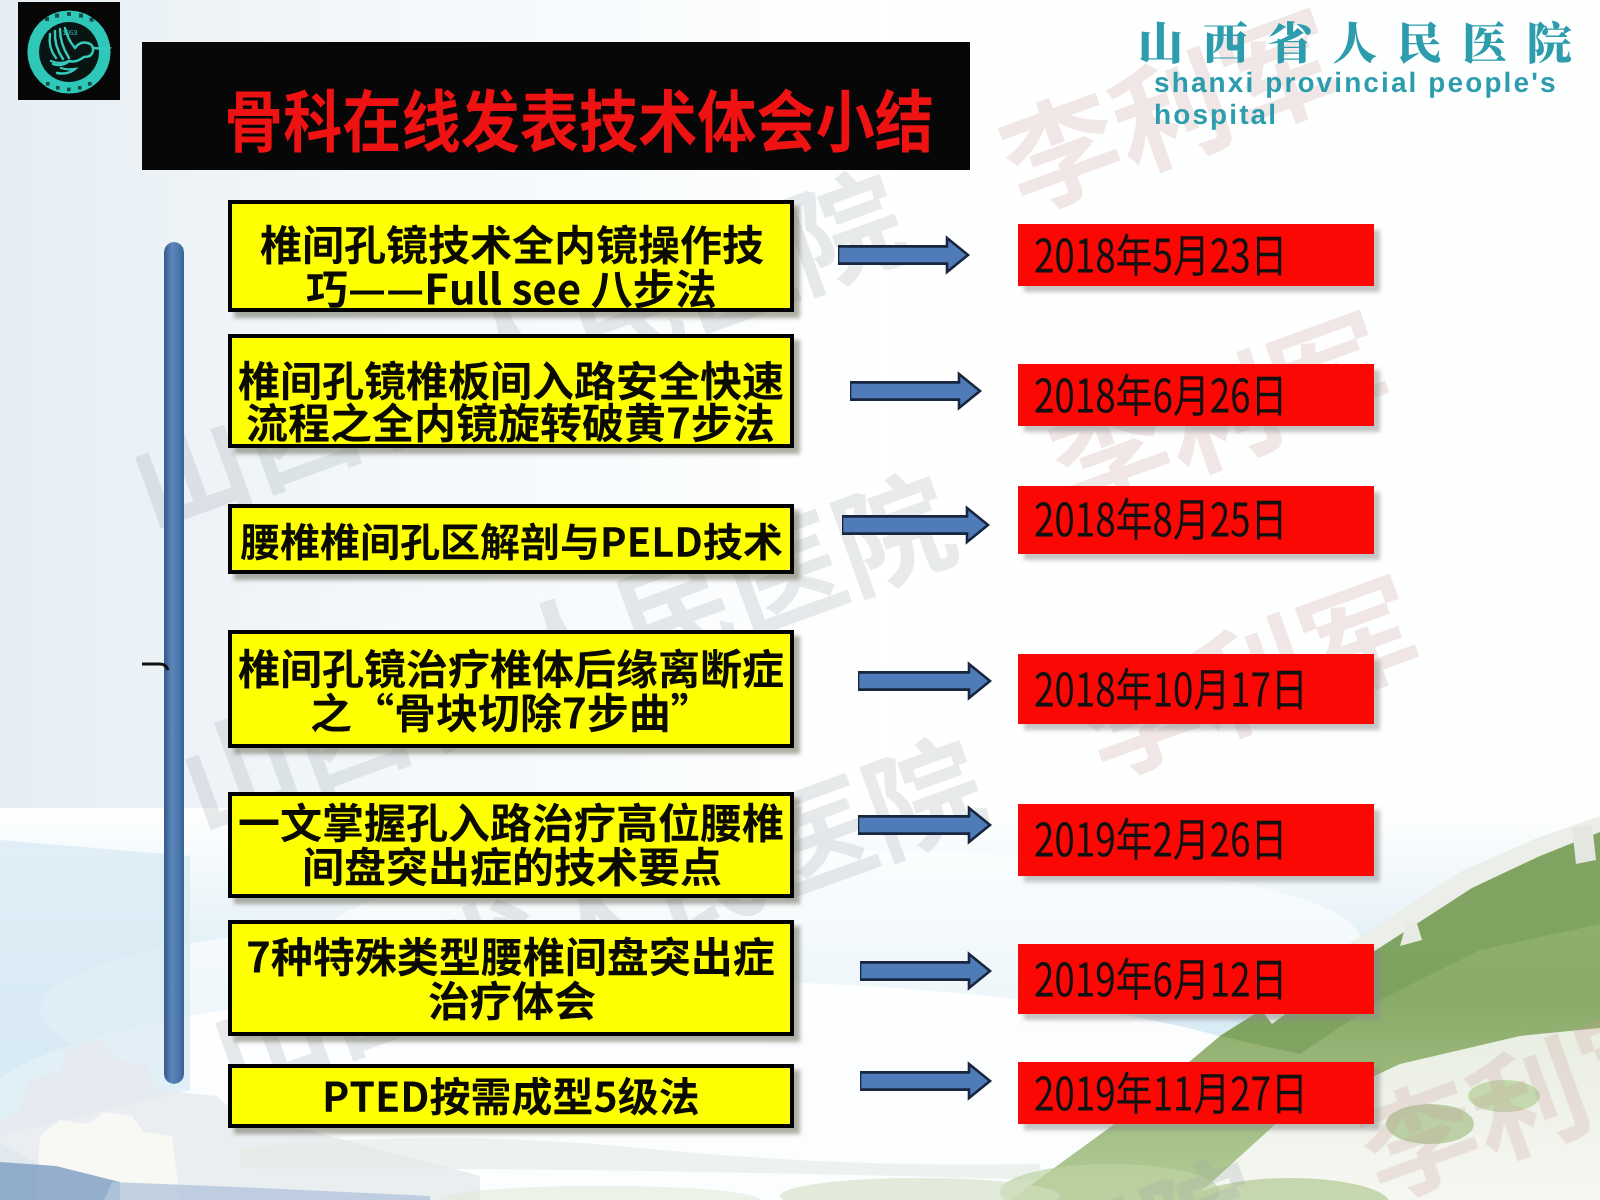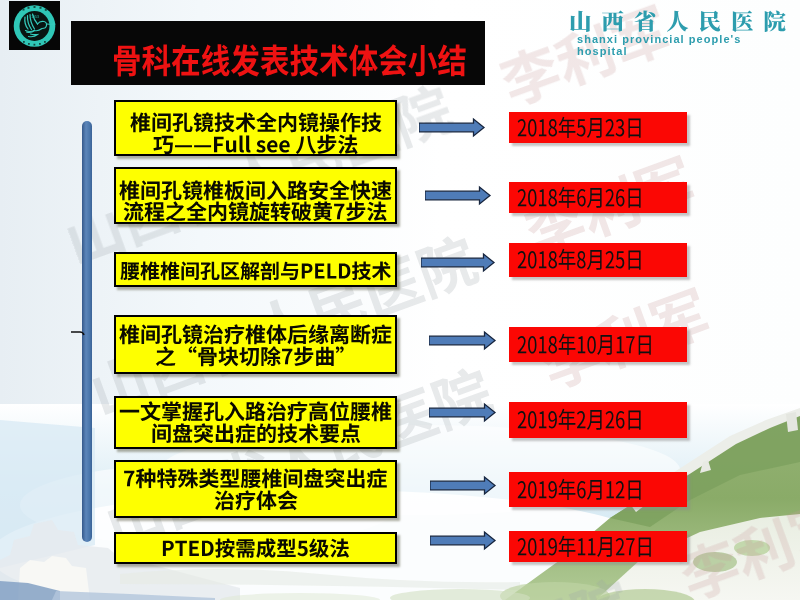--- a/index.html
+++ b/index.html
@@ -112,21 +112,21 @@
 <text x="26" y="16.5" font-size="3.4" fill="#2fc7b7" text-anchor="middle" font-family="Liberation Sans">1953</text>
 </svg>
 
 <div class="abs" style="left:71px;top:21px;width:414px;height:64px;background:#070707;"></div>
 <svg style="position:absolute;left:112.0px;top:42.2px;overflow:visible" width="355.0" height="38.1" viewBox="0 -31.3 355.0 38.1">
     <path d="M6 -27.6V-18.8H2V-11.5H5.1V-15.3H24.3V-11.5H27.6V-18.8H23.3V-27.6ZM9.4 -18.8V-20.6H13.8V-18.8ZM19.7 -18.8H16.9V-23.1H9.4V-24.5H19.7ZM20.4 -10.9V-9.4H8.9V-10.9ZM5.6 -14V3.1H8.9V-2.1H20.4V-0.7C20.4 -0.3 20.3 -0.2 19.8 -0.1C19.4 -0.1 17.7 -0.1 16.4 -0.2C16.8 0.7 17.2 2 17.4 3.1C19.6 3.1 21.2 3 22.4 2.5C23.5 2 23.8 1.1 23.8 -0.7V-14ZM8.9 -6.6H20.4V-5H8.9Z M43.8 -24.5C45.4 -23.1 47.4 -20.8 48.2 -19.4L50.7 -21.9C49.8 -23.4 47.7 -25.5 46.1 -26.8ZM42.7 -15.6C44.4 -14.1 46.5 -11.9 47.4 -10.3L49.9 -13C48.9 -14.5 46.7 -16.5 45 -17.9ZM40.3 -28.6C37.9 -27.4 34.1 -26.4 30.8 -25.8C31.1 -24.9 31.6 -23.5 31.7 -22.6C32.8 -22.8 33.9 -23 35.1 -23.2V-19.3H30.6V-15.5H34.6C33.5 -12.2 31.8 -8.6 30.2 -6.4C30.7 -5.3 31.5 -3.6 31.8 -2.5C33 -4.2 34.1 -6.6 35.1 -9.2V3H38.5V-10.8C39.2 -9.5 39.9 -8 40.3 -7.1L42.3 -10.3C41.8 -11.1 39.3 -14.3 38.5 -15.2V-15.5H42.4V-19.3H38.5V-24C39.8 -24.3 41.1 -24.8 42.3 -25.3ZM41.9 -7 42.4 -3.1 51.4 -4.9V3H54.9V-5.6L58.4 -6.3L57.9 -10.1L54.9 -9.6V-28.9H51.4V-8.8Z M70.1 -28.9C69.8 -27.3 69.3 -25.7 68.8 -24.2H60.8V-20.3H67.2C65.4 -16.3 63 -12.8 59.8 -10.4C60.4 -9.4 61.2 -7.6 61.6 -6.5C62.5 -7.2 63.4 -8 64.2 -8.9V3H67.8V-13.5C69.1 -15.6 70.3 -17.9 71.3 -20.3H87.2V-24.2H72.7C73.1 -25.4 73.5 -26.7 73.8 -27.9ZM76.5 -18.8V-13.2H70.4V-9.4H76.5V-1.6H69.3V2.2H87.1V-1.6H80V-9.4H86V-13.2H80V-18.8Z M90.2 -2.4 90.9 1.5C93.8 0.3 97.4 -1.1 100.8 -2.5L100.2 -5.9C96.5 -4.5 92.6 -3.2 90.2 -2.4ZM109.7 -26.5C110.9 -25.5 112.5 -24.1 113.3 -23.2L115.5 -25.6C114.6 -26.5 112.9 -27.8 111.7 -28.6ZM90.9 -14C91.4 -14.3 92.1 -14.5 94.7 -14.9C93.7 -13.3 92.9 -12.1 92.4 -11.5C91.5 -10.3 90.8 -9.5 90 -9.3C90.4 -8.3 91 -6.5 91.1 -5.7C91.9 -6.3 93.1 -6.7 100.3 -8.3C100.3 -9.1 100.3 -10.6 100.4 -11.7L95.8 -10.8C97.8 -13.5 99.7 -16.7 101.3 -19.9L98.5 -22C97.9 -20.8 97.3 -19.6 96.7 -18.4L94.2 -18.2C95.9 -20.8 97.5 -24 98.6 -27L95.3 -28.8C94.3 -25 92.2 -20.8 91.6 -19.8C90.9 -18.7 90.4 -18 89.8 -17.8C90.2 -16.8 90.8 -14.8 90.9 -14ZM114.2 -11.9C113.4 -10.3 112.2 -8.8 110.9 -7.5C110.7 -8.8 110.4 -10.3 110.2 -11.9L117 -13.4L116.4 -16.9L109.7 -15.5L109.5 -18.7L116.2 -20L115.6 -23.5L109.3 -22.4C109.2 -24.6 109.2 -26.8 109.2 -29H105.6C105.6 -26.6 105.7 -24.2 105.8 -21.8L101.5 -21L102.1 -17.4L106 -18.1L106.3 -14.8L100.9 -13.7L101.5 -10.1L106.7 -11.2C107.1 -8.9 107.5 -6.8 107.9 -4.9C105.5 -3.2 102.7 -1.8 99.8 -0.8C100.6 0.1 101.5 1.5 102 2.6C104.5 1.5 106.9 0.2 109.1 -1.4C110.3 1.4 111.8 3 113.7 3C116 3 117 1.9 117.6 -2.3C116.8 -2.7 115.7 -3.6 115.1 -4.5C114.9 -1.8 114.7 -0.9 114.1 -0.9C113.4 -0.9 112.6 -1.9 112 -3.7C114 -5.6 115.8 -7.9 117.2 -10.4Z M138.1 -26.9C139.2 -25.4 140.8 -23.2 141.5 -22L144.4 -24.1C143.6 -25.3 142 -27.4 140.8 -28.8ZM122.3 -17C122.5 -17.5 123.8 -17.8 125.4 -17.8H129.3C127.3 -11.2 124.2 -6.1 118.9 -2.9C119.7 -2.1 121 -0.5 121.5 0.4C125.1 -1.9 127.8 -4.8 129.8 -8.4C130.7 -6.7 131.8 -5.1 133 -3.8C130.7 -2.3 128.1 -1.2 125.3 -0.5C126 0.4 126.8 2 127.2 3.1C130.4 2.1 133.4 0.8 135.9 -1.1C138.4 0.9 141.5 2.2 145.1 3.1C145.5 2 146.5 0.3 147.3 -0.6C144.1 -1.2 141.3 -2.3 138.9 -3.7C141.4 -6.3 143.3 -9.6 144.5 -13.8L142 -15.2L141.3 -15H132.6C132.9 -15.9 133.2 -16.8 133.5 -17.8H146.3L146.3 -21.7H134.3C134.7 -23.8 135.1 -26 135.3 -28.4L131.3 -29.1C131.1 -26.5 130.7 -24 130.2 -21.7H126.2C126.9 -23.4 127.7 -25.5 128.2 -27.5L124.5 -28.2C123.9 -25.5 122.8 -22.8 122.4 -22.1C122 -21.4 121.6 -20.9 121.1 -20.7C121.5 -19.7 122 -17.9 122.3 -17ZM135.9 -6.1C134.4 -7.5 133.1 -9.2 132.1 -11.1H139.4C138.5 -9.1 137.3 -7.5 135.9 -6.1Z M154.9 3C155.7 2.4 157.1 1.9 165.6 -1C165.4 -1.9 165.1 -3.5 165 -4.7L158.6 -2.7V-8.4C160 -9.6 161.3 -10.9 162.4 -12.2C164.6 -5.1 168.3 -0.1 174.5 2.2C175 1.2 176 -0.5 176.8 -1.3C174.1 -2.2 171.9 -3.6 170.1 -5.4C171.8 -6.6 173.7 -8 175.4 -9.4L172.5 -11.9C171.3 -10.7 169.6 -9.2 168.1 -8C167.1 -9.4 166.4 -10.9 165.8 -12.6H175.8V-16H164.4V-18H173.6V-21.2H164.4V-23H174.8V-26.4H164.4V-28.9H160.8V-26.4H150.8V-23H160.8V-21.2H152.3V-18H160.8V-16H149.6V-12.6H158C155.4 -10.2 151.8 -8.2 148.5 -7C149.3 -6.2 150.3 -4.6 150.8 -3.7C152.2 -4.2 153.5 -5 154.9 -5.8V-3.3C154.9 -1.8 154.1 -1 153.4 -0.6C153.9 0.2 154.6 2 154.9 3Z M195.3 -28.9V-24H188.9V-20.3H195.3V-16.2H189.4V-12.5H191L190.1 -12.2C191.2 -9.1 192.6 -6.4 194.3 -4C192.2 -2.5 189.8 -1.4 187.2 -0.7C187.9 0.2 188.7 1.9 189.1 3C192 2 194.6 0.6 196.9 -1.2C199 0.7 201.4 2.1 204.3 3.1C204.8 2 205.8 0.4 206.6 -0.4C203.9 -1.2 201.6 -2.3 199.7 -3.9C202.2 -6.8 204.1 -10.5 205.2 -15.3L202.9 -16.3L202.4 -16.2H198.8V-20.3H205.4V-24H198.8V-28.9ZM193.5 -12.5H200.8C199.9 -10.2 198.6 -8.2 197 -6.5C195.5 -8.2 194.4 -10.2 193.5 -12.5ZM182.1 -28.9V-22.4H178.7V-18.6H182.1V-12.6C180.7 -12.2 179.4 -11.9 178.3 -11.6L179.2 -7.7L182.1 -8.6V-1.5C182.1 -1 181.9 -0.8 181.5 -0.8C181.1 -0.8 179.9 -0.8 178.7 -0.9C179.2 0.2 179.6 1.8 179.7 2.9C181.8 2.9 183.2 2.8 184.3 2.1C185.3 1.5 185.6 0.5 185.6 -1.5V-9.6L188.7 -10.6L188.3 -14.3L185.6 -13.6V-18.6H188.5V-22.4H185.6V-28.9Z M225 -26.1C226.6 -24.5 228.8 -22.4 229.9 -20.9L232.6 -23.8C231.5 -25.1 229.2 -27.2 227.6 -28.6ZM220 -28.8V-20.5H208.9V-16.5H219C216.5 -11.4 212.2 -6.6 207.7 -4C208.6 -3.1 209.8 -1.4 210.4 -0.4C214 -2.8 217.4 -6.5 220 -10.9V3.1H223.9V-12.4C226.5 -7.8 229.9 -3.4 233.1 -0.6C233.8 -1.8 235.1 -3.4 236 -4.3C232.2 -7.1 228 -11.9 225.4 -16.5H234.7V-20.5H223.9V-28.8Z M243.2 -28.8C241.8 -23.9 239.5 -19.1 237 -16C237.7 -15 238.7 -12.7 239 -11.7C239.6 -12.5 240.2 -13.4 240.8 -14.4V3H244.2V-21C245.1 -23.2 245.9 -25.4 246.5 -27.6ZM245.9 -22.8V-18.9H251.7C250.1 -13.5 247.3 -8.2 244.3 -5.1C245.1 -4.4 246.3 -2.9 246.8 -2C247.8 -3.1 248.6 -4.4 249.5 -5.8V-2.7H253.4V2.8H256.8V-2.7H260.8V-5.7C261.6 -4.3 262.4 -3.1 263.2 -2.1C263.8 -3.1 265 -4.6 265.9 -5.2C263 -8.4 260.2 -13.7 258.6 -18.9H265V-22.8H256.8V-28.7H253.4V-22.8ZM253.4 -6.3H249.8C251.1 -8.8 252.4 -11.8 253.4 -14.9ZM256.8 -6.3V-15.3C257.8 -12 259.1 -8.9 260.5 -6.3Z M270.9 2.4C272.4 1.8 274.4 1.7 289.1 0.4C289.7 1.4 290.2 2.2 290.5 3L293.8 0.8C292.4 -1.8 289.7 -5.3 287.1 -8L284.1 -6.2C284.9 -5.2 285.8 -4.2 286.6 -3.1L276.3 -2.4C277.9 -4.2 279.6 -6.1 280.9 -8.1H293.4V-12H268.8V-8.1H276C274.4 -5.8 272.8 -4 272.1 -3.4C271.1 -2.4 270.5 -1.9 269.7 -1.7C270.1 -0.5 270.7 1.6 270.9 2.4ZM280.9 -29.1C278.1 -24.7 272.7 -20.5 267 -18.1C267.8 -17.3 269.1 -15.5 269.6 -14.5C271.1 -15.3 272.7 -16.2 274.1 -17.2V-14.9H288V-17.4C289.5 -16.4 291.1 -15.5 292.6 -14.8C293.2 -15.9 294.3 -17.5 295.1 -18.4C290.7 -20 286 -23.1 283.1 -25.8L284.1 -27.3ZM276.1 -18.6C277.9 -20 279.6 -21.6 281.1 -23.3C282.5 -21.7 284.4 -20.1 286.3 -18.6Z M308.8 -28.4V-2.1C308.8 -1.4 308.5 -1.2 307.9 -1.2C307.2 -1.1 305 -1.1 303.1 -1.2C303.6 -0.1 304.3 1.8 304.5 3C307.4 3 309.4 2.9 310.8 2.2C312.1 1.6 312.6 0.4 312.6 -2.1V-28.4ZM315.9 -19.5C318.2 -14.5 320.5 -8.1 321.1 -3.9L325 -5.7C324.2 -10 321.8 -16.2 319.3 -21ZM301 -20.6C300.4 -16.2 298.8 -10.2 296.5 -6.7C297.4 -6.3 299.1 -5.3 299.9 -4.6C302.4 -8.4 304 -14.7 305 -19.8Z M326.1 -2.5 326.7 1.7C329.9 0.9 334 0 337.9 -1L337.6 -4.8C333.5 -3.9 329.1 -3 326.1 -2.5ZM327.1 -14.2C327.6 -14.5 328.3 -14.7 331 -15.1C330 -13.5 329.1 -12.3 328.6 -11.8C327.6 -10.6 327 -9.9 326.1 -9.7C326.6 -8.6 327.2 -6.6 327.3 -5.8C328.2 -6.3 329.5 -6.7 337.6 -8.3C337.4 -9.2 337.4 -10.8 337.4 -11.9L332.3 -11C334.4 -13.7 336.4 -16.8 338.1 -19.9L334.9 -22.3C334.4 -21.1 333.8 -19.9 333.2 -18.7L330.6 -18.5C332.3 -21 333.9 -24.2 335.1 -27.2L331.4 -28.9C330.3 -25.1 328.3 -21.1 327.7 -20.1C327 -19.1 326.5 -18.4 325.9 -18.2C326.3 -17.1 326.9 -15.1 327.1 -14.2ZM343.8 -28.9V-24.7H337.5V-20.8H343.8V-17.1H338.3V-13.2H352.9V-17.1H347.5V-20.8H353.7V-24.7H347.5V-28.9ZM339 -10.7V3H342.5V1.6H348.8V2.9H352.4V-10.7ZM342.5 -2.1V-7H348.8V-2.1Z" fill="#ee1212"></path>
   </svg>
 <svg style="position:absolute;left:569.0px;top:9.3px;overflow:visible" width="226.8" height="25.2" viewBox="0 -20.7 226.8 25.2">
     <path d="M13.7 -18.5 9.4 -18.9V-0.6H5.3V-12.9C5.8 -13 6 -13.2 6.1 -13.5L1.8 -13.9V-1C1.5 -0.8 1.2 -0.4 1 -0.2L4.4 1.4L5.4 0H17.1V2.2H17.7C19.1 2.2 20.6 1.4 20.6 1.2V-12.9C21.2 -13 21.4 -13.2 21.4 -13.5L17.1 -13.9V-0.6H12.9V-17.8C13.5 -17.9 13.7 -18.2 13.7 -18.5Z M44.4 -11.7V-6.9C44.4 -5 44.7 -4.4 46.7 -4.4H47.8C48.6 -4.4 49.2 -4.5 49.7 -4.6V-1H37.6V-11.7H39.7C39.7 -8.8 39.6 -5.8 37.6 -3.4L37.8 -3.2C42.3 -5.4 42.8 -8.8 42.8 -11.7ZM44.4 -12.4H42.8V-16.4H44.4ZM49.7 -7.4 49.3 -7.4C49.2 -7.3 48.9 -7.3 48.8 -7.3C48.6 -7.3 48.4 -7.3 48.2 -7.3H47.7C47.5 -7.3 47.4 -7.4 47.4 -7.7V-11.7H49.7ZM51.2 -19.3 49.5 -17H33L33.2 -16.4H39.7V-12.4H37.9L34.4 -13.6V1.8H35C36.7 1.8 37.6 1.2 37.6 1V-0.4H49.7V1.7H50.3C52 1.7 53 1.1 53 0.9V-11.5C53.6 -11.6 53.8 -11.7 54 -12L51.2 -14.2L49.6 -12.4H47.4V-16.4H53.8C54.2 -16.4 54.5 -16.5 54.5 -16.8C53.3 -17.8 51.2 -19.3 51.2 -19.3Z M79.7 -17.7 79.5 -17.5C81.3 -16.4 83.2 -14.4 84 -12.6C87.1 -11.1 88.5 -17.4 79.7 -17.7ZM74 -16.2 70.4 -18.2C69.6 -16.2 67.7 -13.3 65.6 -11.5L65.7 -11.3C68.8 -12.3 71.4 -14.2 73.1 -15.9C73.6 -15.8 73.8 -16 74 -16.2ZM73 1.1V0.2H80.5V2H81C82.1 2 83.7 1.4 83.8 1.2V-8.1C84.2 -8.2 84.5 -8.4 84.6 -8.5L81.7 -10.8L80.3 -9.2H74.3C77.5 -10.1 80.2 -11.5 82.1 -13C82.6 -12.8 82.8 -12.9 83 -13.1L79.8 -15.7C79.2 -15 78.5 -14.3 77.6 -13.6V-18.3C78.3 -18.4 78.4 -18.7 78.5 -19L74.5 -19.2V-12.2H74.8C75.1 -12.2 75.4 -12.2 75.8 -12.3C74.5 -11.4 72.9 -10.6 71.3 -9.9L69.8 -10.5V-9.4C68.5 -8.8 67 -8.4 65.5 -8L65.6 -7.7C67.1 -7.8 68.5 -8 69.8 -8.2V2.1H70.3C71.7 2.1 73 1.4 73 1.1ZM80.5 -8.6V-6.3H73V-8.6ZM73 -0.4V-2.8H80.5V-0.4ZM73 -3.4V-5.7H80.5V-3.4Z M109 -17.9C109.6 -18 109.8 -18.2 109.8 -18.5L105.4 -18.9C105.4 -11.6 105.7 -4.4 97.8 1.8L98.1 2.1C106.7 -1.8 108.4 -7.6 108.8 -13.5C109.3 -6.1 110.8 -0.9 116.2 1.9C116.6 0.2 117.6 -1.1 119.2 -1.4L119.2 -1.7C111.6 -4.1 109.4 -9 109 -17.9Z M147.6 -10.4 145.9 -8.2H142.7C142.4 -9.4 142.2 -10.7 142.2 -12H145.1V-10.8H145.7C146.8 -10.8 148.4 -11.4 148.4 -11.6V-16.3C148.9 -16.4 149.1 -16.6 149.3 -16.7L146.3 -19L144.9 -17.4H135.7L132.1 -18.7V-2.6C132.1 -2 131.9 -1.7 131 -1.1L132.9 2.2C133.2 2.1 133.5 1.8 133.7 1.4C136.9 -0.5 139.3 -2.2 140.6 -3.2L140.6 -3.5C138.8 -3 136.9 -2.5 135.4 -2.2V-7.6H139.5C140.4 -3.8 142.4 -0.7 146.7 1.2C148.2 1.8 150.2 2.1 151 0.8C151.4 0.1 151.2 -0.6 150.3 -1.5L150.6 -4.6L150.4 -4.6C150 -3.7 149.4 -2.6 149 -2.2C148.8 -1.8 148.5 -1.8 148.1 -1.9C145.3 -3 143.6 -5.1 142.9 -7.6H150.1C150.4 -7.6 150.7 -7.7 150.8 -7.9C149.6 -8.9 147.6 -10.4 147.6 -10.4ZM135.4 -16.1V-16.8H145.1V-12.6H135.4ZM135.4 -12H139C139 -10.7 139.1 -9.4 139.4 -8.2H135.4Z M178.9 -15.2 177.3 -13.3H172.9C173.2 -13.7 173.4 -14.1 173.7 -14.5C174.2 -14.5 174.5 -14.7 174.6 -15L170.7 -16.2C170.2 -13.7 169.3 -11.1 168.2 -9.5L168.4 -9.3C170 -10.1 171.3 -11.2 172.5 -12.6H173.3C173.3 -11.3 173.3 -10 173.2 -8.8H167.8L168 -8.2H173.1C172.6 -5.6 171.4 -3.4 167.5 -1.6L167.7 -1.3C172.4 -2.5 174.6 -4.2 175.6 -6.4C177 -5.2 178.3 -3.5 179.1 -1.9C179.6 -1.7 180 -1.6 180.4 -1.7L179.2 0H167.2V-16.5H182.4C182.7 -16.5 182.9 -16.6 183 -16.9C182 -17.8 180.3 -19.2 180.3 -19.2L178.8 -17.1H167.5L163.9 -18.4V-0.3C163.7 -0.1 163.4 0.2 163.2 0.4L166.5 2.2L167.4 0.7H183.3C183.7 0.7 183.9 0.5 184 0.3C183.1 -0.5 181.8 -1.6 181.2 -2.1C182.4 -3.3 181.7 -6.5 176 -7.2C176.1 -7.6 176.2 -7.9 176.3 -8.2H182.5C182.9 -8.2 183.1 -8.3 183.2 -8.6C182.1 -9.5 180.2 -10.9 180.2 -10.9L178.6 -8.8H176.4C176.6 -10 176.6 -11.3 176.7 -12.6H181.1C181.4 -12.6 181.7 -12.8 181.8 -13C180.6 -14 178.9 -15.2 178.9 -15.2Z M195.8 -18.7V2.2H196.4C197.9 2.2 198.7 1.4 198.7 1.2V-4.5C199 -4.3 199.2 -4.2 199.3 -4C199.5 -3.6 199.6 -2.5 199.6 -1.7C202.2 -1.7 203 -3.1 203 -5.3C203 -7.2 202 -9.5 199.7 -10.9C200.8 -12.4 202.2 -14.7 203 -16.1C203.3 -16.1 203.6 -16.1 203.8 -16.2C203.6 -15.6 203.2 -15.2 202.8 -15C200.2 -12 205.9 -10.4 204.9 -14.8H213.1L212.7 -13.2L212 -13.8L210.5 -11.9H203.7L203.9 -11.2H214C214.3 -11.2 214.5 -11.3 214.6 -11.6L213.2 -12.8C214.1 -13.2 215.1 -13.9 215.8 -14.3C216.2 -14.4 216.5 -14.4 216.7 -14.6L214.3 -16.8L212.9 -15.5H209.9C211.4 -16.2 211.6 -18.8 207 -19.3L206.8 -19.2C207.4 -18.4 207.7 -17.1 207.7 -15.9C207.9 -15.7 208.1 -15.6 208.3 -15.5H204.7C204.6 -15.9 204.4 -16.4 204.1 -16.9H203.9L203.8 -16.5L201.2 -18.9L199.8 -17.5H199ZM213.7 -10.5 212.1 -8.4H202.8L203 -7.8H204.8C204.8 -4.6 204.5 -1.3 200.5 1.7L200.7 1.9C206.8 -0.4 207.9 -4 208.1 -7.8H209.4V-0.9C209.4 1 209.7 1.6 211.8 1.6L213.1 1.6C215.6 1.6 216.6 1 216.6 -0.2C216.6 -0.8 216.4 -1.1 215.8 -1.5L215.7 -4.1H215.4C215.1 -2.9 214.7 -1.9 214.5 -1.6C214.3 -1.4 214.2 -1.3 214 -1.3C213.9 -1.3 213.7 -1.3 213.5 -1.3H212.8C212.5 -1.3 212.4 -1.4 212.4 -1.7V-7.8H215.8C216.1 -7.8 216.3 -7.9 216.4 -8.1C215.4 -9.1 213.7 -10.5 213.7 -10.5ZM198.7 -16.9H200C199.8 -15.1 199.4 -12.4 199.1 -10.9C200 -9.4 200.4 -7.7 200.4 -6.1C200.4 -5.5 200.2 -5.1 200 -5C199.8 -4.9 199.7 -4.8 199.5 -4.8H198.7Z" fill="#2d9dae"></path>
   </svg>
-<div class="abs" style="left:577px;top:33px;width:215px;color:#2d9dae;font-weight:bold;font-size:11px;letter-spacing:1.05px;">shanxi provincial people's hospital</div>
+<div class="abs" style="left:577px;top:33px;width:215px;color:#2d9dae;font-weight:bold;font-size:14px;letter-spacing:1.05px;">shanxi provincial people's hospital</div>
 <div class="abs" style="left:82px;top:121px;width:10px;height:421px;border-radius:5px;
 background:linear-gradient(90deg,#35598b 0%,#5c86ba 40%,#4a76ab 75%,#3a6296 100%);"></div>
 <svg class="abs" style="left:70px;top:327px" width="16" height="10">
 <path d="M1 5 L10 5 Q13 5 14 8" fill="none" stroke="#111" stroke-width="1.6"></path>
 </svg>
 <div class="ybox" style="top:100px;height:52px;"></div>
 <div class="ybox" style="top:167px;height:53px;"></div>
 <div class="ybox" style="top:252px;height:31px;"></div>
 <div class="ybox" style="top:315px;height:55px;"></div>
 <div class="ybox" style="top:396px;height:49px;"></div>

